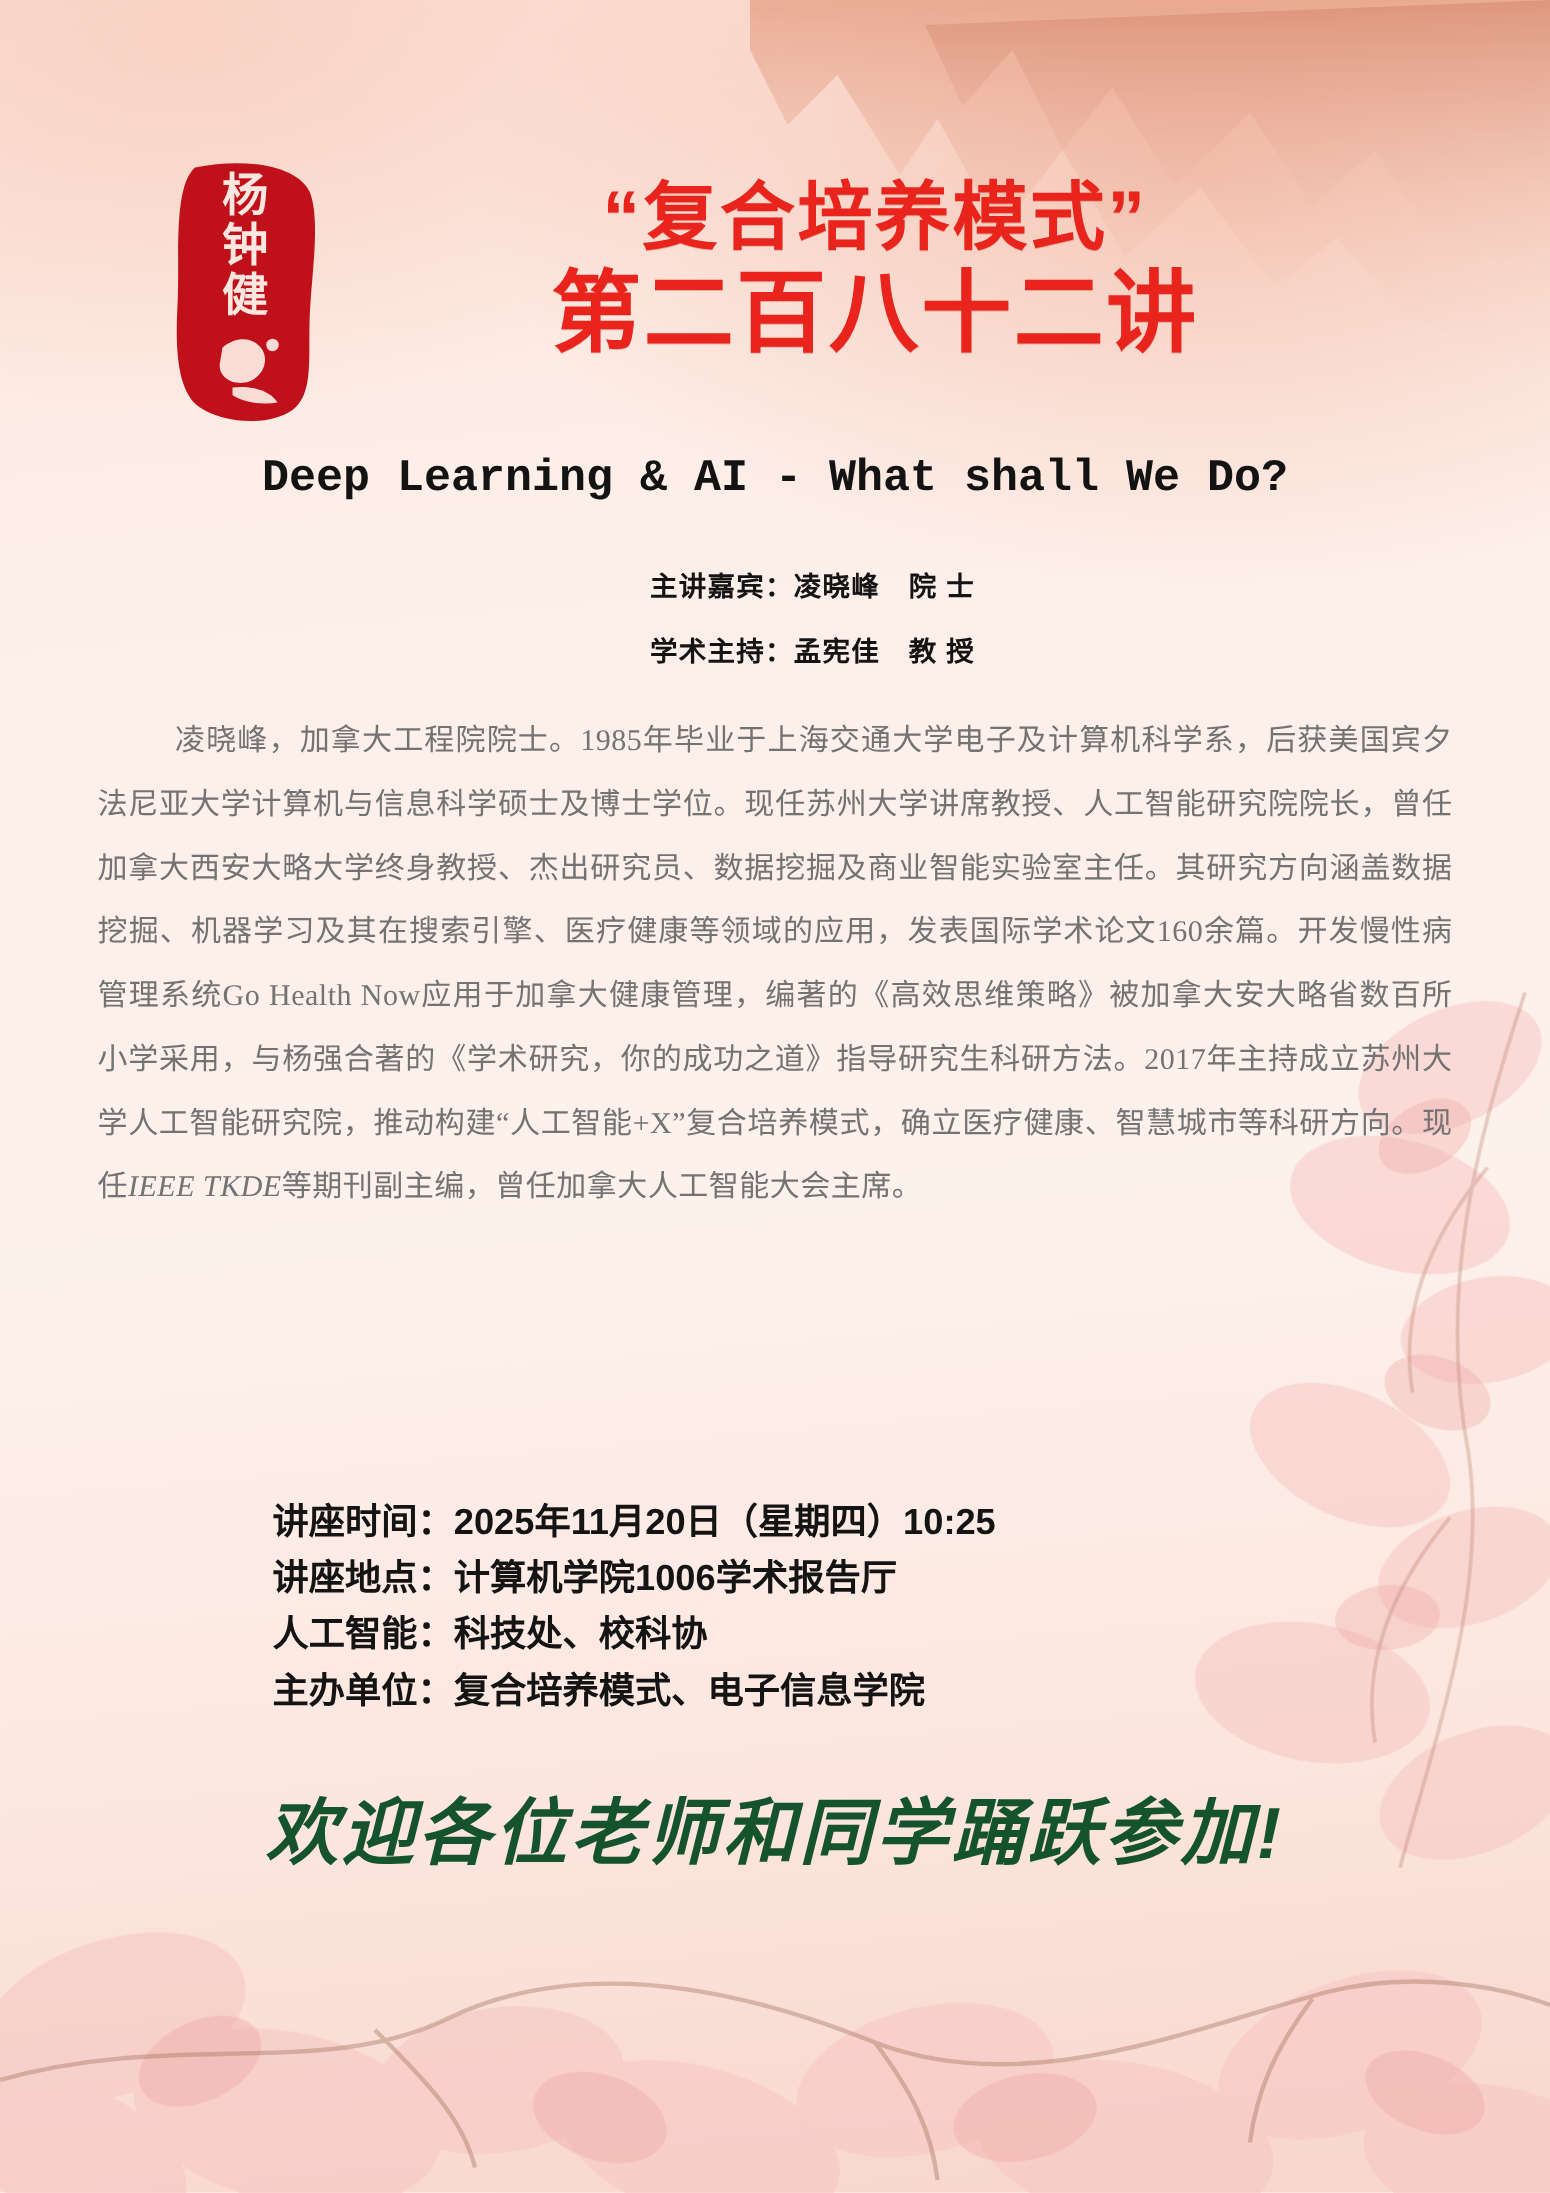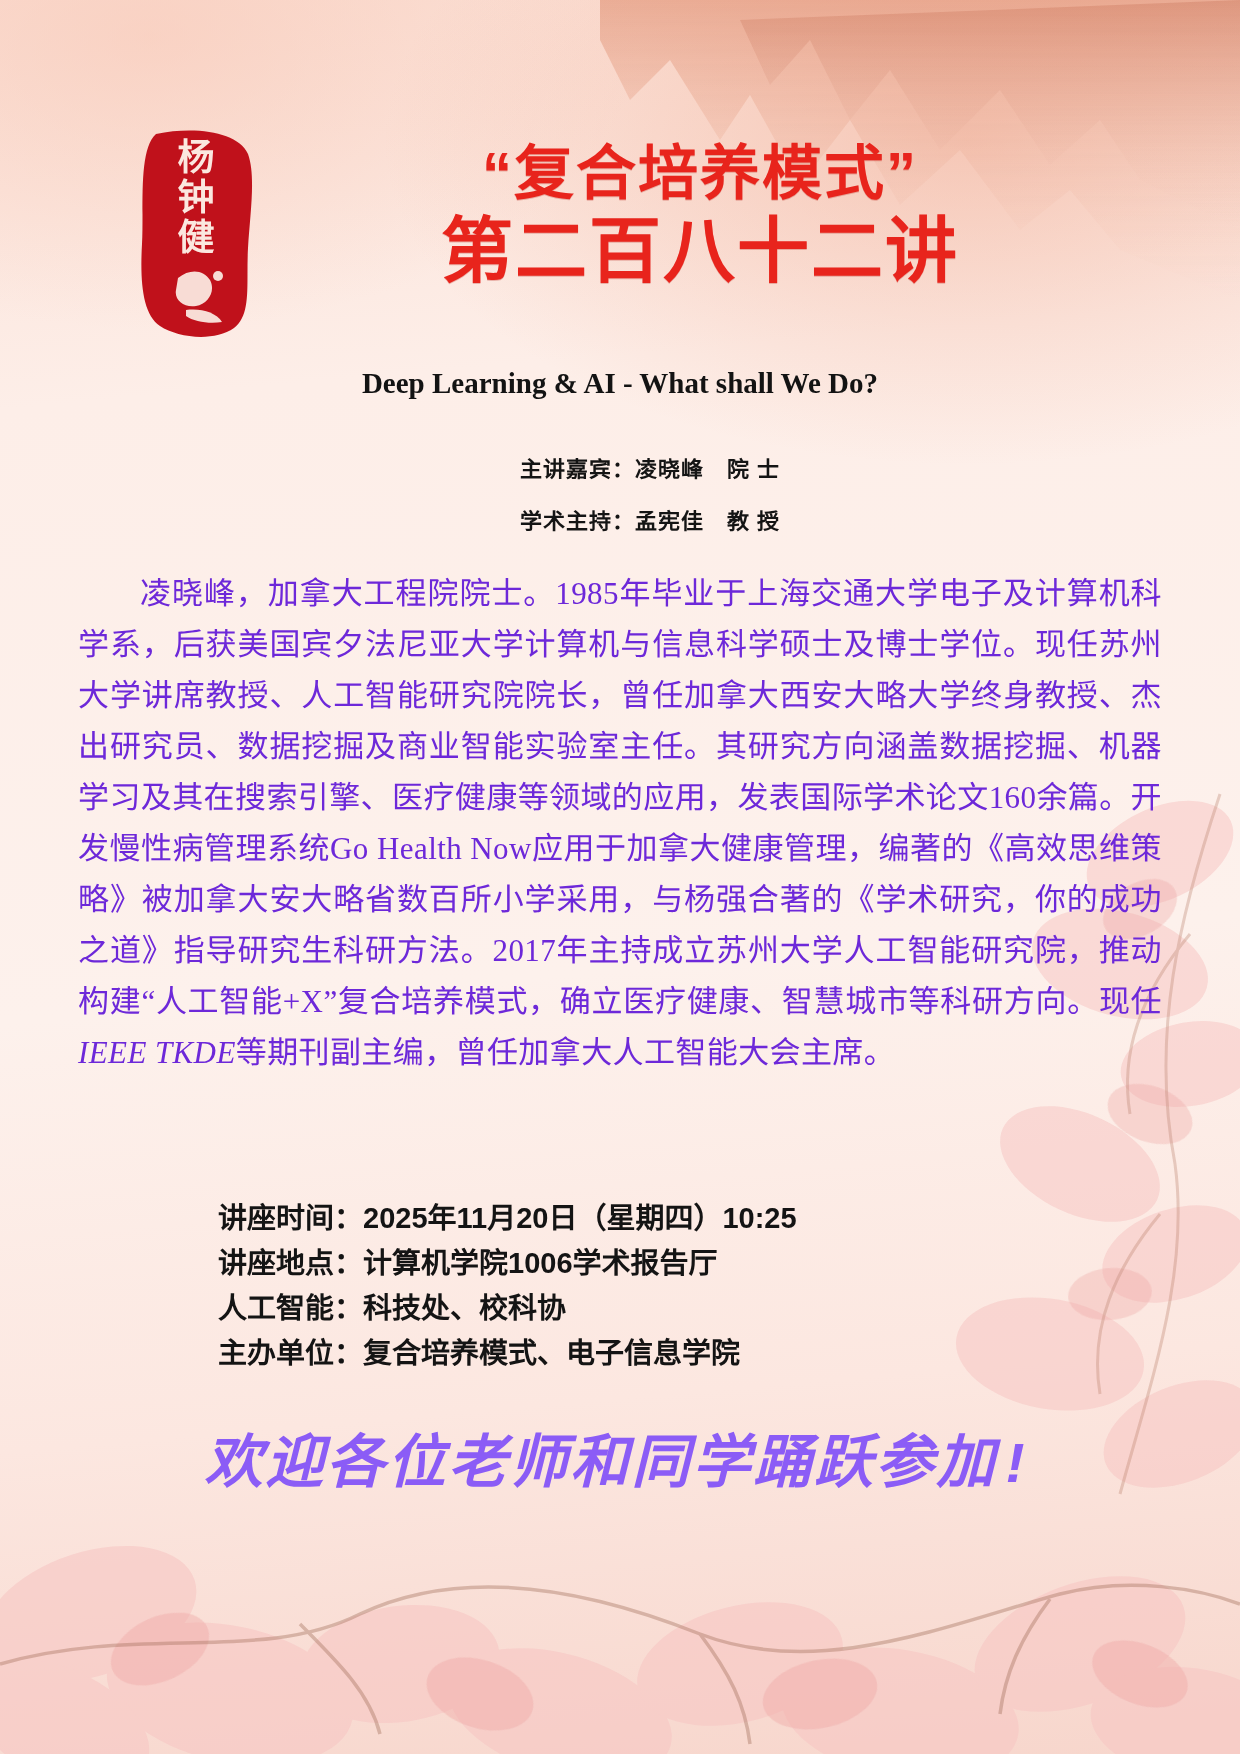--- a/index.html
+++ b/index.html
@@ -108,23 +108,23 @@
   }
 
   
   .en-title {
     position: absolute;
     left: 60px;
     top: 358px;
     width: 1120px;
     text-align: center;
     color: #131313;
-    font-family: Liberation Serif, serif;
-    font-weight: 700;
-    font-size: 29px;
+    font-family: Liberation Mono, monospace;
+    font-weight: 700;
+    font-size: 36px;
     line-height: 50px;
   }
 
   
   .speaker-block {
     position: absolute;
     left: 300px;
     top: 444px;
     width: 700px;
     color: #141414;
@@ -136,23 +136,23 @@
     text-align: center;
   }
   .speaker-block .row { white-space: pre; }
 
   
   .bio {
     position: absolute;
     left: 78px;
     top: 568px;
     width: 1084px;
-    color: #6d28d9;
+    color: #737373;
     font-family: "Liberation Serif", "DejaVu Serif", serif;
-    font-size: 31px;
+    font-size: 24px;
     line-height: 51px;
     text-align: justify;
     text-justify: inter-character;
     text-indent: 62px;
     letter-spacing: 0.4px;
   }
   .bio i { font-style: italic; }
 
   
   .info {
@@ -170,22 +170,22 @@
   .info .label { }
   .info .value { }
 
   
   .welcome {
     position: absolute;
     left: 60px;
     top: 1432px;
     width: 1120px;
     text-align: center;
-    color: #8b5cf6;
-    font-family: Liberation Mono, monospace;
+    color: #14532d;
+    font-family: Liberation Sans, sans-serif;
     font-weight: 700;
     font-style: italic;
     font-size: 58px;
     line-height: 70px;
     letter-spacing: 3px;
   }
 </style>
 </head>
 <body>
 

